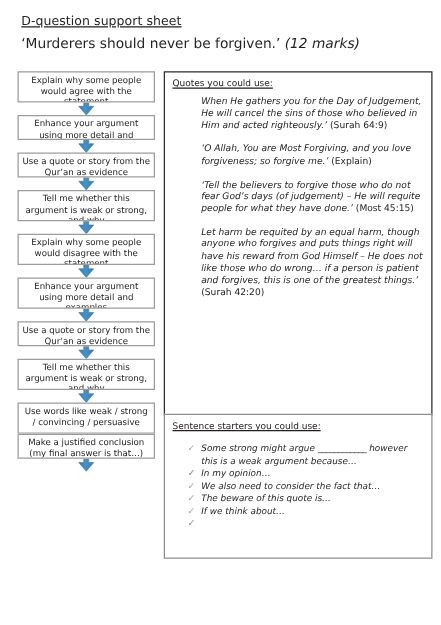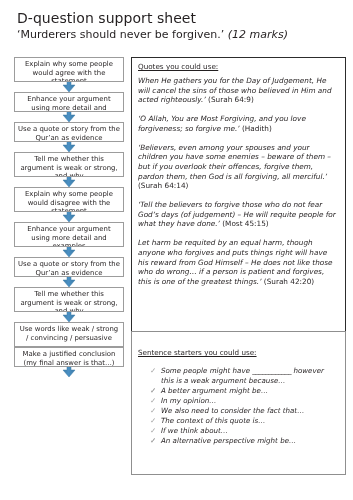--- a/index.html
+++ b/index.html
@@ -18,22 +18,23 @@
   }
 
   
   #header {
     position: absolute;
     left: 17px;
     top: 12px;
     width: 320px;
   }
   #doc-title {
-    font-size: 14px;
+    font-size: 10px;
     line-height: 12px;
+    text-decoration: underline;
     letter-spacing: 0.05px;
     white-space: nowrap;
   }
   #doc-question {
     margin-top: 5px;
     font-size: 11px;
     line-height: 12px;
     white-space: nowrap;
   }
   #doc-question .marks {
@@ -93,35 +94,36 @@
     font-size: 7.2px;
     line-height: 10px;
     text-decoration: underline;
     margin-bottom: 4px;
   }
   .quote {
     font-size: 7.3px;
     line-height: 9.7px;
     font-style: italic;
     margin-bottom: 9px;
+    margin-left: 23px;
   }
   .quote .src {
     font-style: normal;
   }
 
   #starters-box {
     position: absolute;
     left: 131px;
     top: 331px;
     width: 215px;
-    height: 144px;
+    height: 116px;
     box-sizing: border-box;
     border: 1px solid #8f8f8f;
     background: #ffffff;
-    padding: 16px 6px 0 6px;
+    padding: 4px 6px 0 6px;
     overflow: hidden;
   }
   #starters-heading {
     font-size: 7.2px;
     line-height: 10px;
     text-decoration: underline;
     margin-bottom: 8px;
   }
   #starters-list {
     list-style: none;
@@ -298,33 +300,32 @@
           <path d="M5 0 H9 V7 H13 L7 14 L1 7 H5 Z" fill="url(#ag)" stroke="#3d7ca8" stroke-width="0.5"></path>
         </svg>
       </div>
     </div>
   </div>
 
 <div id="quotes-box">
   <div id="quotes-heading">Quotes you could use:</div>
   <div id="quotes-list">
       <div class="quote"><span>When He gathers you for the Day of Judgement, He will cancel the sins of those who believed in Him and acted righteously.’ </span><span class="src">(Surah 64:9)</span></div>
-      <div class="quote"><span>‘O Allah, You are Most Forgiving, and you love forgiveness; so forgive me.’ </span><span class="src">(Hadith)</span></div>
-      <div class="quote"><span>‘Believers, even among your spouses and your children you have some enemies – beware of them – but if you overlook their offences, forgive them, pardon them, then God is all forgiving, all merciful.’ </span><span class="src">(Surah 64:14)</span></div>
+      <div class="quote"><span>‘O Allah, You are Most Forgiving, and you love forgiveness; so forgive me.’ </span><span class="src">(Explain)</span></div>
       <div class="quote"><span>‘Tell the believers to forgive those who do not fear God’s days (of judgement) – He will requite people for what they have done.’ </span><span class="src">(Most 45:15)</span></div>
       <div class="quote"><span>Let harm be requited by an equal harm, though anyone who forgives and puts things right will have his reward from God Himself – He does not like those who do wrong… if a person is patient and forgives, this is one of the greatest things.’ </span><span class="src">(Surah 42:20)</span></div>
     </div>
 </div>
 
 <div id="starters-box">
   <div id="starters-heading">Sentence starters you could use:</div>
   <ul id="starters-list">
-      <li><span class="tick">✓</span><span>Some people might have </span><span class="blank-line">____________</span><span> however this is a weak argument because…</span></li>
+      <li><span class="tick">✓</span><span>Some strong might argue </span><span class="blank-line">____________</span><span> however this is a weak argument because…</span></li>
       <li><span class="tick">✓</span></li>
-      <li><span class="tick">✓</span><span>A better argument might be…</span></li>
+      <li><span class="tick">✓</span></li>
       <li><span class="tick">✓</span><span>In my opinion…</span></li>
       <li><span class="tick">✓</span><span>We also need to consider the fact that…</span></li>
-      <li><span class="tick">✓</span><span>The context of this quote is…</span></li>
+      <li><span class="tick">✓</span><span>The beware of this quote is…</span></li>
       <li><span class="tick">✓</span><span>If we think about…</span></li>
       <li><span class="tick">✓</span></li>
-      <li><span class="tick">✓</span><span>An alternative perspective might be…</span></li>
+      <li><span class="tick">✓</span></li>
     </ul>
 </div>
 
 </body></html>

